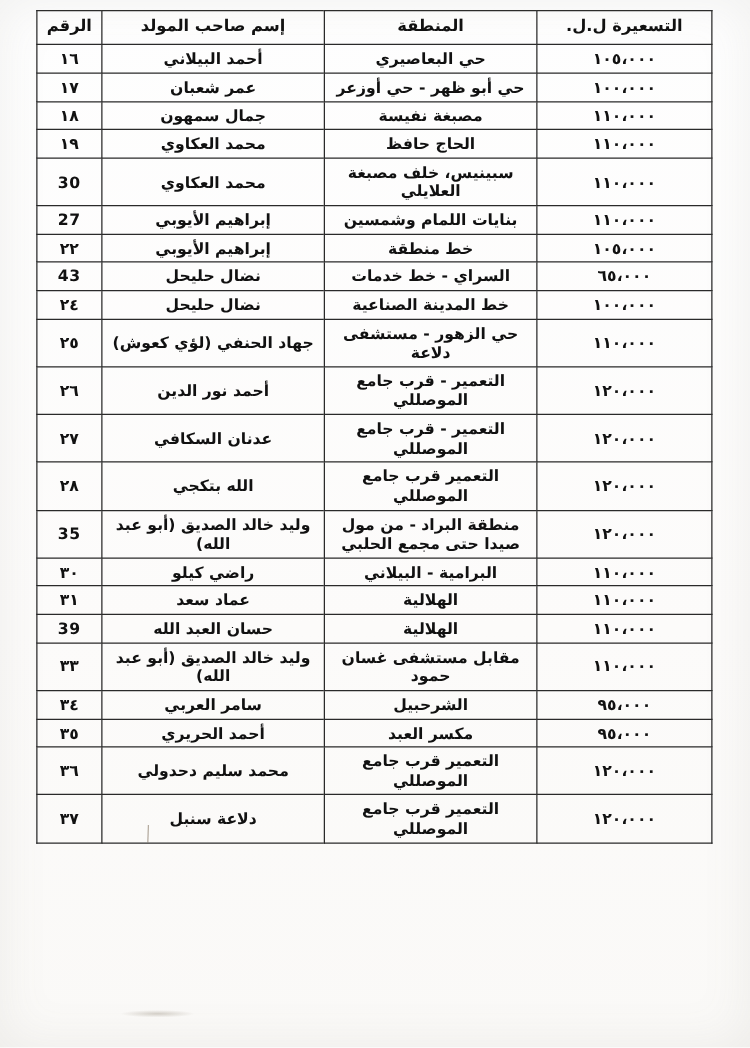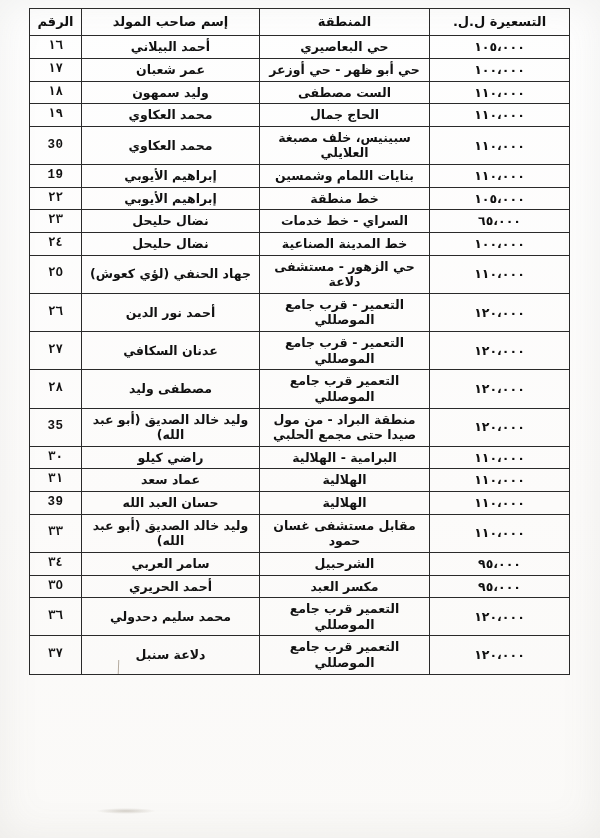--- a/index.html
+++ b/index.html
@@ -52,21 +52,20 @@
     margin-left: 36px;
   }
   col.c-num   { width: 52px; }
   col.c-owner { width: 178px; }
   col.c-area  { width: 170px; }
   col.c-price { width: 140px; }
 
   td.num {
     font-size: 13px;
     letter-spacing: 0.5px;
-    font-family: Liberation Mono, monospace;
   }
   td.price {
     font-size: 13px;
     letter-spacing: 0.5px;
     padding-right: 22px;
   }
   td.owner {
     font-size: 12.5px;
   }
   td.area {
@@ -130,53 +129,53 @@
           <td class="num">١٦</td>
         </tr>
         <tr>
           <td class="price">١٠٠،٠٠٠</td>
           <td class="area">حي أبو ظهر - حي أوزعر</td>
           <td class="owner">عمر شعبان</td>
           <td class="num">١٧</td>
         </tr>
         <tr>
           <td class="price">١١٠،٠٠٠</td>
-          <td class="area">الست مصطفى</td>
-          <td class="owner">وليد سمهون</td>
+          <td class="area">مصبغة نفيسة</td>
+          <td class="owner">جمال سمهون</td>
           <td class="num">١٨</td>
         </tr>
         <tr>
           <td class="price">١١٠،٠٠٠</td>
-          <td class="area">الحاج جمال</td>
+          <td class="area">الحاج حافظ</td>
           <td class="owner">محمد العكاوي</td>
           <td class="num">١٩</td>
         </tr>
         <tr>
           <td class="price">١١٠،٠٠٠</td>
           <td class="area two-line">سبينيس، خلف مصبغة العلايلي</td>
           <td class="owner">محمد العكاوي</td>
           <td class="num">30</td>
         </tr>
         <tr>
           <td class="price">١١٠،٠٠٠</td>
           <td class="area">بنايات اللمام وشمسين</td>
           <td class="owner">إبراهيم الأيوبي</td>
-          <td class="num">19</td>
+          <td class="num">27</td>
         </tr>
         <tr>
           <td class="price">١٠٥،٠٠٠</td>
           <td class="area">خط منطقة</td>
           <td class="owner">إبراهيم الأيوبي</td>
           <td class="num">٢٢</td>
         </tr>
         <tr>
           <td class="price">٦٥،٠٠٠</td>
           <td class="area">السراي - خط خدمات</td>
           <td class="owner">نضال حليحل</td>
-          <td class="num">٢٣</td>
+          <td class="num">43</td>
         </tr>
         <tr>
           <td class="price">١٠٠،٠٠٠</td>
           <td class="area">خط المدينة الصناعية</td>
           <td class="owner">نضال حليحل</td>
           <td class="num">٢٤</td>
         </tr>
         <tr>
           <td class="price">١١٠،٠٠٠</td>
           <td class="area">حي الزهور - مستشفى دلاعة</td>
@@ -191,32 +190,32 @@
         </tr>
         <tr>
           <td class="price">١٢٠،٠٠٠</td>
           <td class="area two-line">التعمير - قرب جامع الموصللي</td>
           <td class="owner">عدنان السكافي</td>
           <td class="num">٢٧</td>
         </tr>
         <tr>
           <td class="price">١٢٠،٠٠٠</td>
           <td class="area">التعمير قرب جامع الموصللي</td>
-          <td class="owner">مصطفى وليد</td>
+          <td class="owner">الله بتكجي</td>
           <td class="num">٢٨</td>
         </tr>
         <tr>
           <td class="price">١٢٠،٠٠٠</td>
           <td class="area two-line">منطقة البراد - من مول صيدا حتى مجمع الحلبي</td>
           <td class="owner">وليد خالد الصديق (أبو عبد الله)</td>
           <td class="num">35</td>
         </tr>
         <tr>
           <td class="price">١١٠،٠٠٠</td>
-          <td class="area">البرامية - الهلالية</td>
+          <td class="area">البرامية - البيلاني</td>
           <td class="owner">راضي كيلو</td>
           <td class="num">٣٠</td>
         </tr>
         <tr>
           <td class="price">١١٠،٠٠٠</td>
           <td class="area">الهلالية</td>
           <td class="owner">عماد سعد</td>
           <td class="num">٣١</td>
         </tr>
         <tr>

